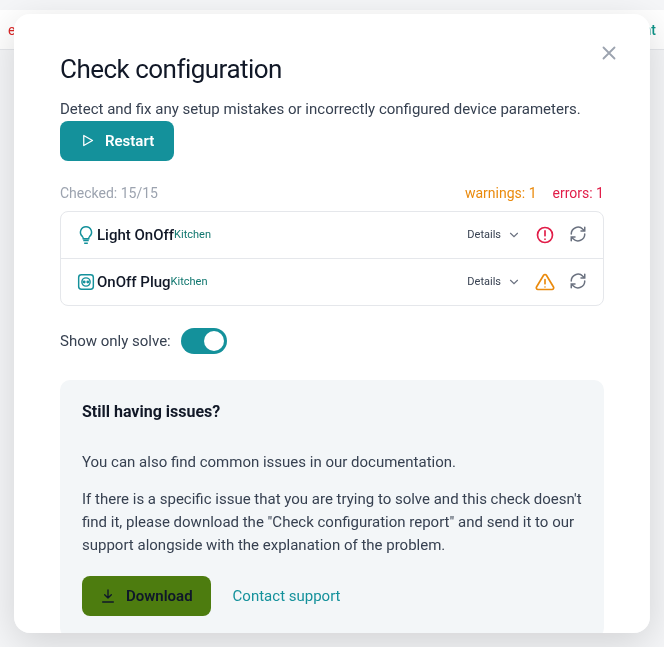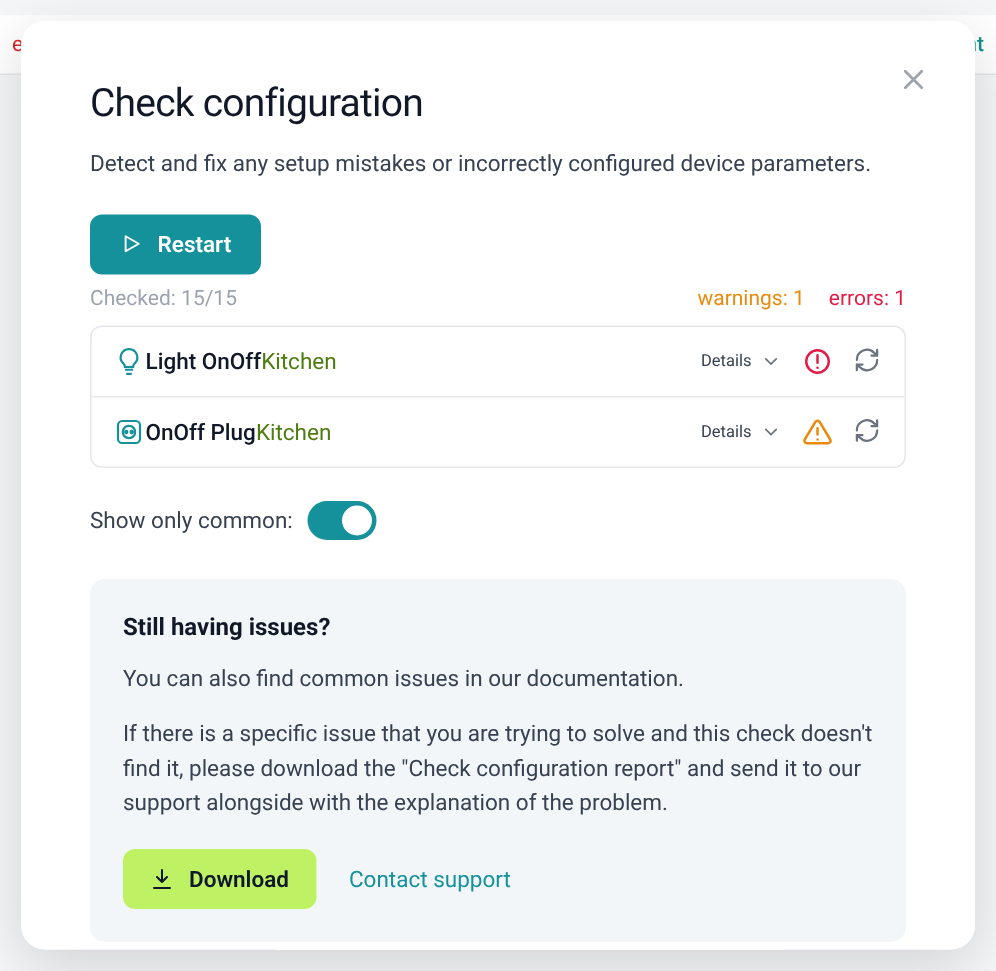--- a/index.html
+++ b/index.html
@@ -6,51 +6,51 @@
 body{background:#e8ecf0;width:664px;height:647px;position:relative;overflow:hidden}
 .backdrop{position:absolute;inset:0;display:flex;flex-direction:column}
 .back-top{height:10px;background:#f5f6f8}
 .back-strip{height:40px;background:#fff;border-bottom:1px solid #e5e7eb;display:flex;align-items:center;padding:0 8px;color:#dc2626;font-size:14px}
 .back-strip .right{margin-left:auto;color:#0d9488;font-weight:500}
 .back-rest{flex:1;background:#f5f6f8}
 .modal{position:absolute;top:14px;left:14px;right:14px;bottom:14px;background:#fff;border-radius:16px;box-shadow:0 10px 40px rgba(0,0,0,0.15);padding:40px 46px;overflow:auto}
 .close{position:absolute;top:28px;right:30px;cursor:pointer;color:#9ca3af}
 .close svg{width:22px;height:22px}
 h1{font-size:26px;font-weight:400;color:#111827;letter-spacing:-0.02em;margin-bottom:14px}
-.subtitle{font-size:15px;color:#374151;margin-bottom:22px;line-height:1.5}
-.restart-btn{background:#14919b;color:#fff;border:none;border-radius:8px;padding:11px 20px;font-size:15px;font-weight:600;display:inline-flex;align-items:center;gap:10px;cursor:pointer;margin-bottom:8px}
+.subtitle{font-size:15px;color:#374151;line-height:1.5}
+.restart-btn{background:#14919b;color:#fff;border:none;border-radius:8px;padding:11px 20px;font-size:15px;font-weight:600;display:inline-flex;align-items:center;gap:10px;cursor:pointer;margin-bottom:24px}
 .restart-btn svg{width:15px;height:15px}
 .stats{display:flex;align-items:center;font-size:14px;margin-bottom:10px}
 .stats .checked{color:#9ca3af}
 .stats .warnings{margin-left:auto;color:#ea8a0c}
 .stats .errors{margin-left:16px;color:#e11d48}
 .devlist{border:1px solid #e5e7eb;border-radius:8px;overflow:hidden;margin-bottom:22px}
 .devrow{display:flex;align-items:center;padding:12px 14px;}
 .devrow+.devrow{border-top:1px solid #e5e7eb}
 .devicon{width:22px;height:22px;color:#14919b;display:flex;align-items:center;justify-content:center}
 .devicon svg{width:22px;height:22px}
 .devname{font-size:15px;color:#111827;font-weight:500}
-.devloc{font-size:15px;color:#4d7c0f}
+.devloc{font-size:11px;color:#0f766e}
 .spacer{flex:1}
 .details{display:flex;align-items:flex-start;gap:6px;cursor:pointer;font-size:11px;color:#374151}
 .details svg{width:14px;height:14px;color:#6b7280}
 .status-ico{width:20px;height:20px;display:flex;align-items:center;justify-content:center;margin-left:14px}
 .status-ico.err svg{color:#e11d48}
 .status-ico.warn svg{color:#ea8a0c}
 .refresh{width:20px;height:20px;margin-left:14px;cursor:pointer;color:#6b7280}
 .refresh svg{width:18px;height:18px}
 .togglerow{display:flex;align-items:center;gap:10px;margin-bottom:26px}
 .togglelabel{font-size:15px;color:#374151}
 .toggle{width:46px;height:26px;background:#14919b;border-radius:13px;position:relative;cursor:pointer}
 .toggle .knob{position:absolute;width:20px;height:20px;background:#fff;border-radius:50%;top:3px;right:3px}
 .helpcard{background:#f3f6f8;border-radius:10px;padding:22px}
-.helpcard h2{font-size:16px;font-weight:700;color:#111827;margin-bottom:14px}
+.helpcard h2{font-size:16px;font-weight:700;color:#111827;margin-bottom:30px}
 .helpcard p{font-size:15px;color:#374151;line-height:1.55;margin-bottom:14px}
 .helpactions{display:flex;align-items:center;gap:22px;margin-top:18px}
-.dlbtn{background:#bef264;color:#0f172a;border:none;border-radius:8px;padding:11px 18px;font-size:15px;font-weight:600;display:inline-flex;align-items:center;gap:10px;cursor:pointer}
+.dlbtn{background:#4d7c0f;color:#0f172a;border:none;border-radius:8px;padding:11px 18px;font-size:15px;font-weight:600;display:inline-flex;align-items:center;gap:10px;cursor:pointer}
 .dlbtn svg{width:16px;height:16px}
 .contact{color:#14919b;font-size:15px;font-weight:400;cursor:pointer}
 </style>
 </head>
 <body>
 
 <div class="backdrop">
   <div class="back-top"></div>
   <div class="back-strip">
       <span>e h</span>
@@ -139,21 +139,21 @@
       <span class="refresh">
         <svg viewBox="0 0 24 24" fill="none" stroke="currentColor" stroke-width="2" stroke-linecap="round">
             <path d="M3 12a9 9 0 0 1 15.5-6.3L21 8M21 3v5h-5M21 12a9 9 0 0 1-15.5 6.3L3 16M3 21v-5h5"></path>
           </svg>
       </span>
     </div>
 
   </div>
 
   <div class="togglerow">
-    <span class="togglelabel">Show only common:</span>
+    <span class="togglelabel">Show only solve:</span>
     <div class="toggle">
         <div class="knob"></div>
       </div>
   </div>
 
   <div class="helpcard">
     <h2>Still having issues?</h2>
     <p>You can also find common issues in our documentation.</p>
     <p>If there is a specific issue that you are trying to solve and this check doesn't find it, please download the "Check configuration report" and send it to our support alongside with the explanation of the problem.</p>
     <div class="helpactions">

